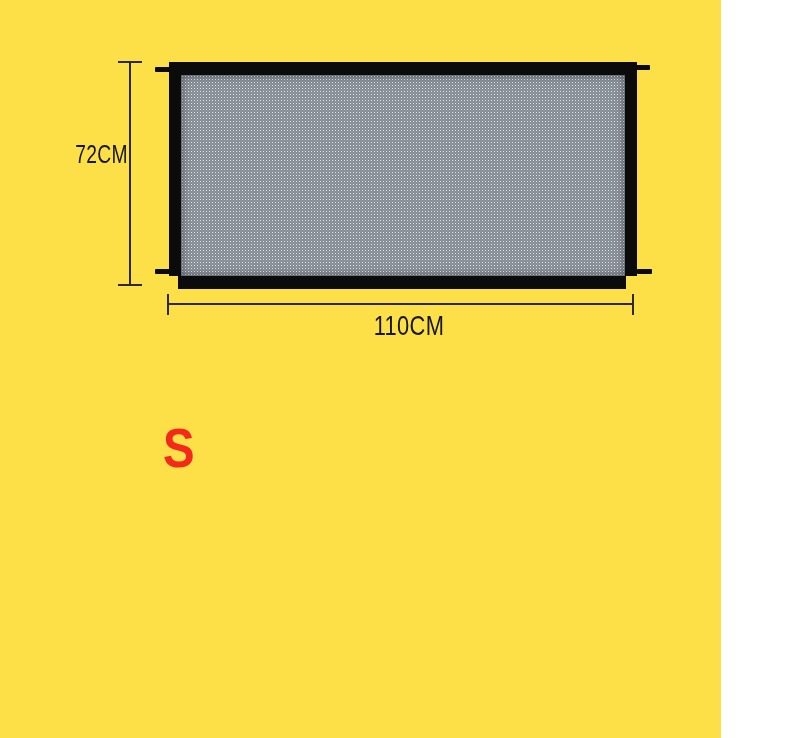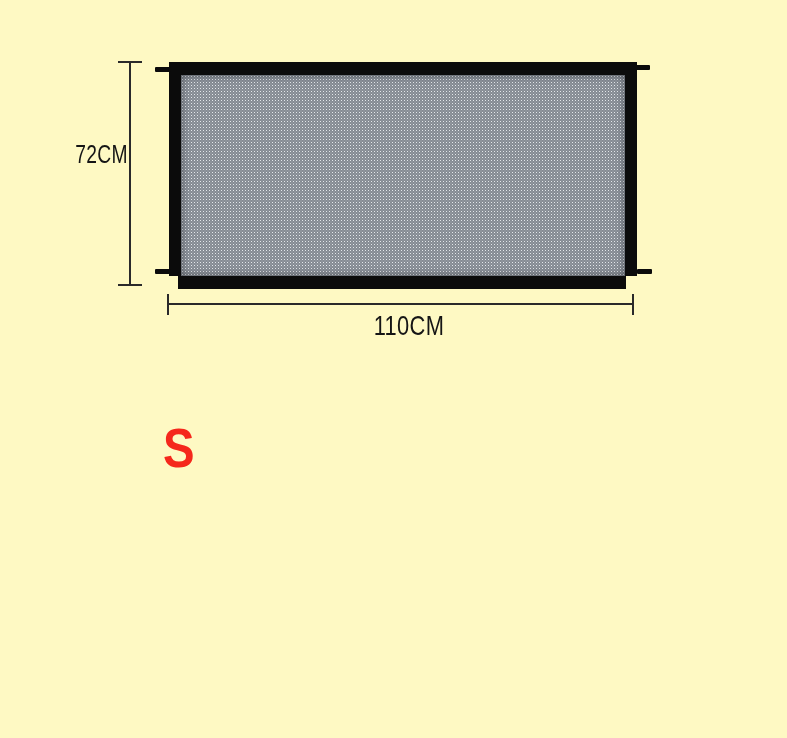--- a/index.html
+++ b/index.html
@@ -2,23 +2,23 @@
 <html><head>
 <meta charset="utf-8">
 <style>
   html, body {
     margin: 0;
     padding: 0;
     background: #ffffff;
   }
   .canvas {
     position: relative;
-    width: 787px;
+    width: 721px;
     height: 738px;
-    background: #fef9c3;
+    background: #fde047;
     overflow: hidden;
     font-family: "Liberation Sans", sans-serif;
   }
 
   
   .frame-bar {
     position: absolute;
     background: #0b0b0b;
   }
   #top-bar    { left: 169px; top: 62px;  width: 468px; height: 13px; }

